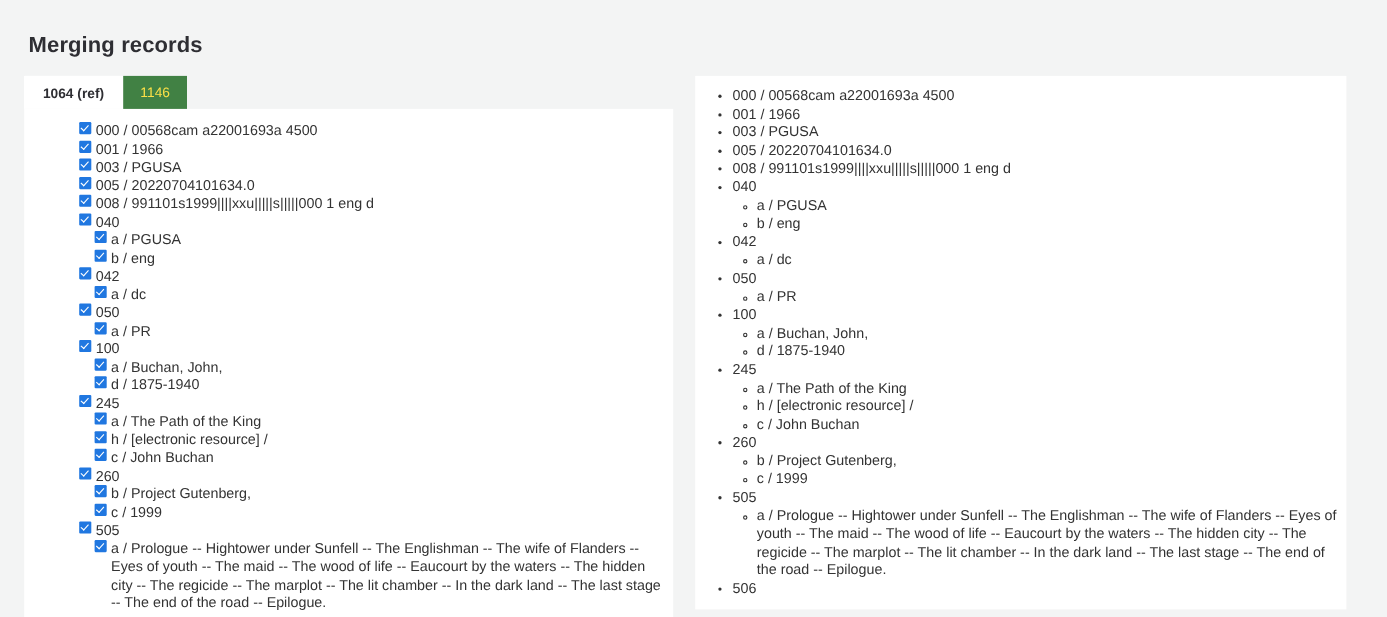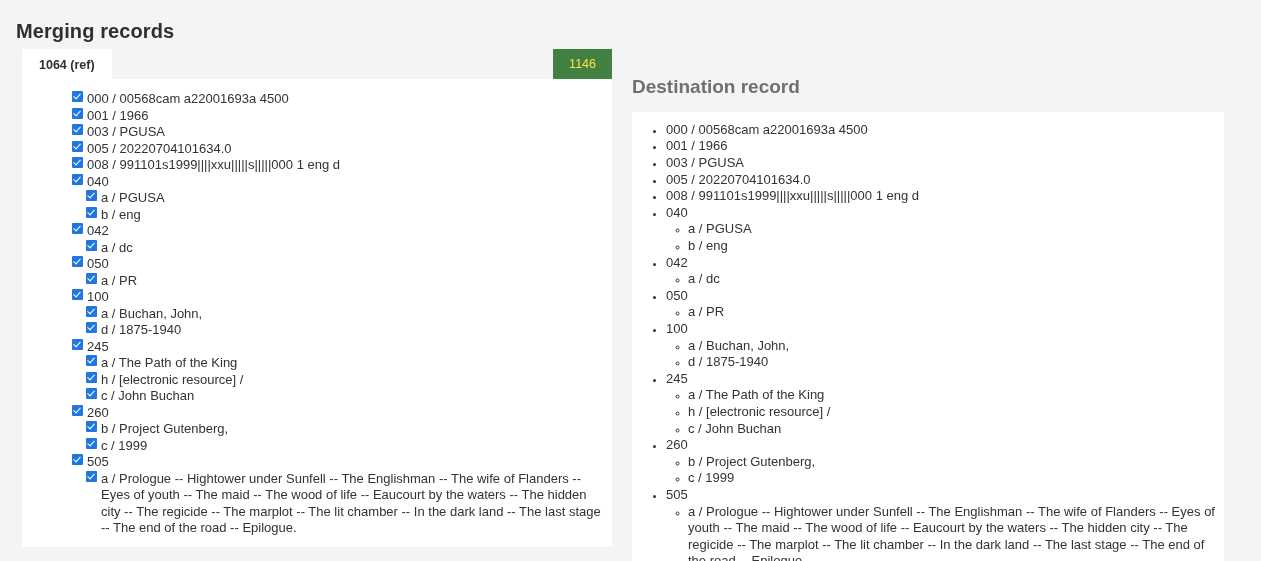--- a/index.html
+++ b/index.html
@@ -14,21 +14,21 @@
     font-family: "Liberation Sans", sans-serif;
     font-size: 13px;
     color: #333333;
     -webkit-font-smoothing: antialiased;
   }
 
   .page-title {
     font-size: 20px;
     font-weight: bold;
     color: #2e2e33;
-    margin: 6px;
+    margin: 16px;
     padding: 14px 0 0 10px;
     letter-spacing: 0.1px;
   }
 
   .columns {
     display: flex;
     align-items: flex-start;
     padding: 0;
   }
 
@@ -58,21 +58,20 @@
   
   .tabs {
     display: flex;
     align-items: flex-end;
     height: 30px;
     margin: 0;
     padding: 0;
     list-style: none;
     position: relative;
     z-index: 2;
-    justify-content: space-between;
   }
   .tab {
     height: 30px;
     line-height: 30px;
     padding: 0 16px;
     font-size: 12.5px;
     box-sizing: border-box;
     cursor: pointer;
     white-space: nowrap;
   }
@@ -351,21 +350,20 @@
                   <span class="row-text">a / Prologue -- Hightower under Sunfell -- The Englishman -- The wife of Flanders -- Eyes of youth -- The maid -- The wood of life -- Eaucourt by the waters -- The hidden city -- The regicide -- The marplot -- The lit chamber -- In the dark land -- The last stage -- The end of the road -- Epilogue.</span>
                 </div>
               </li>
             </ul>
           </li>
         </ul>
     </div>
   </div>
 
   <div class="col-right">
-    <h2 class="section-title">Destination record</h2>
     <div class="panel panel-right">
       <ul class="dest-tree" id="dest-host">
           <li><span class="li-label">000 / 00568cam a22001693a 4500</span></li>
           <li><span class="li-label">001 / 1966</span></li>
           <li><span class="li-label">003 / PGUSA</span></li>
           <li><span class="li-label">005 / 20220704101634.0</span></li>
           <li><span class="li-label">008 / 991101s1999||||xxu|||||s|||||000 1 eng d</span></li>
           <li><span class="li-label">040</span><ul>
               <li>a / PGUSA</li>
               <li>b / eng</li>

